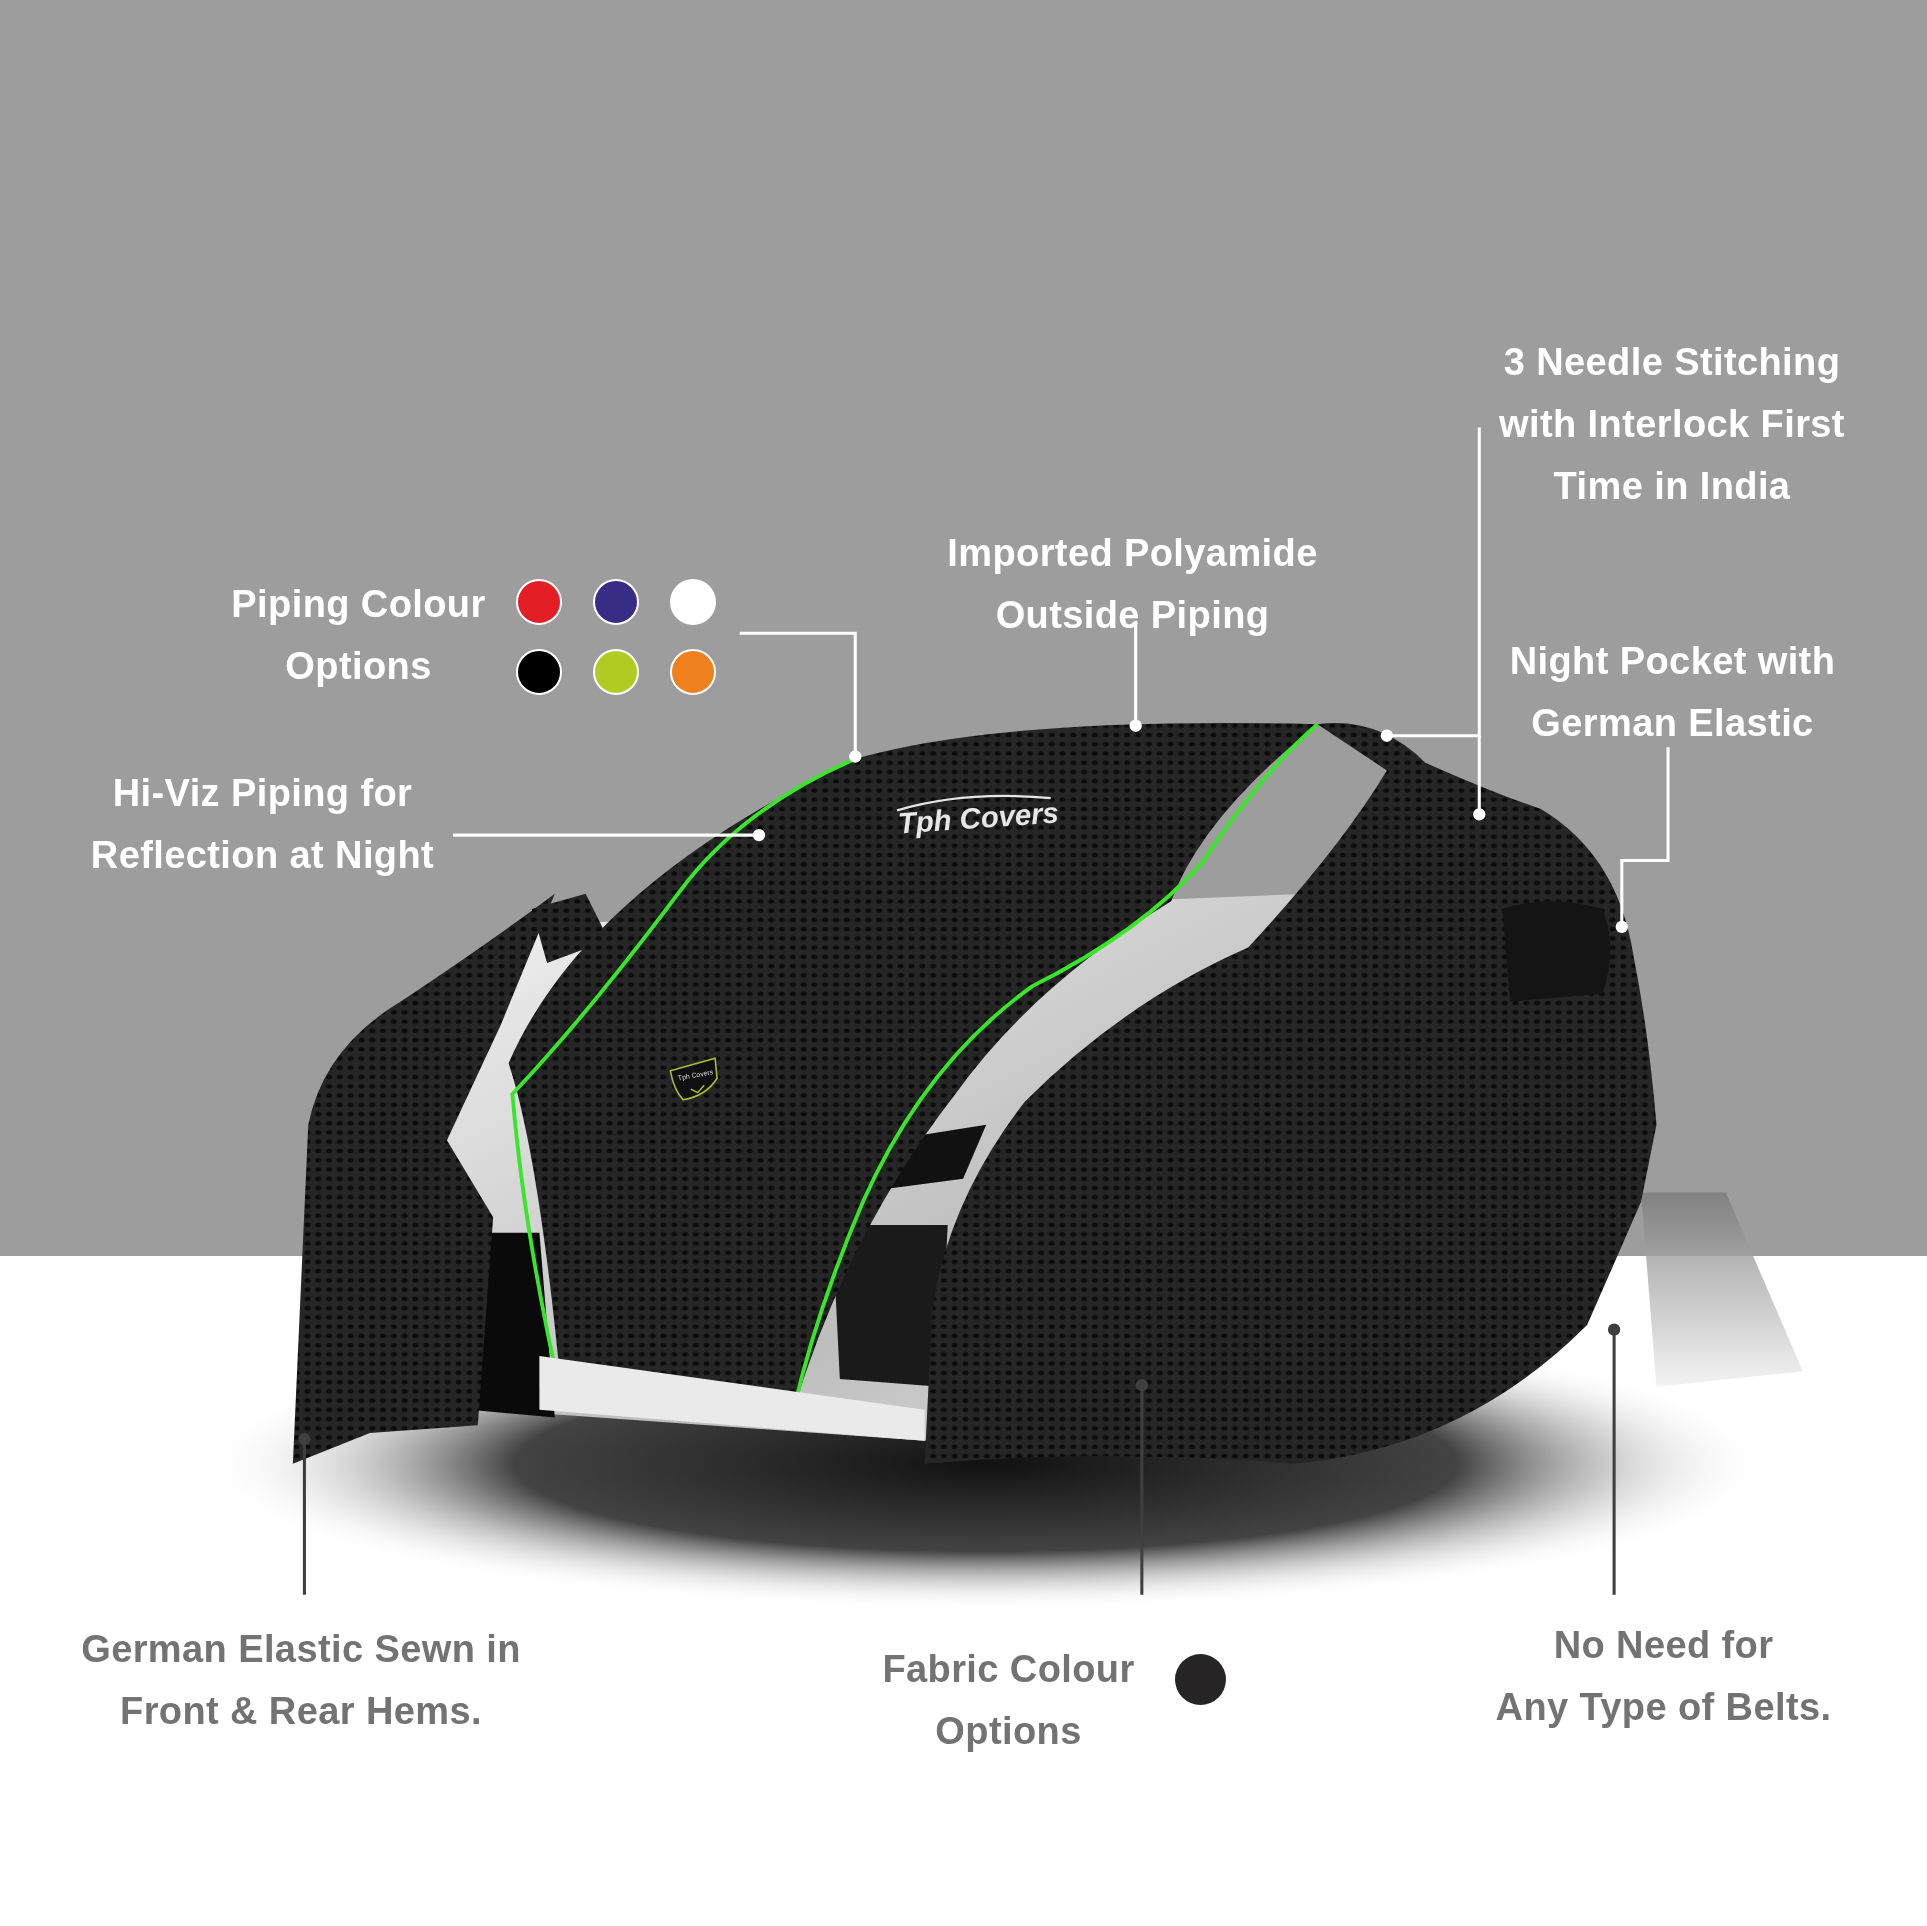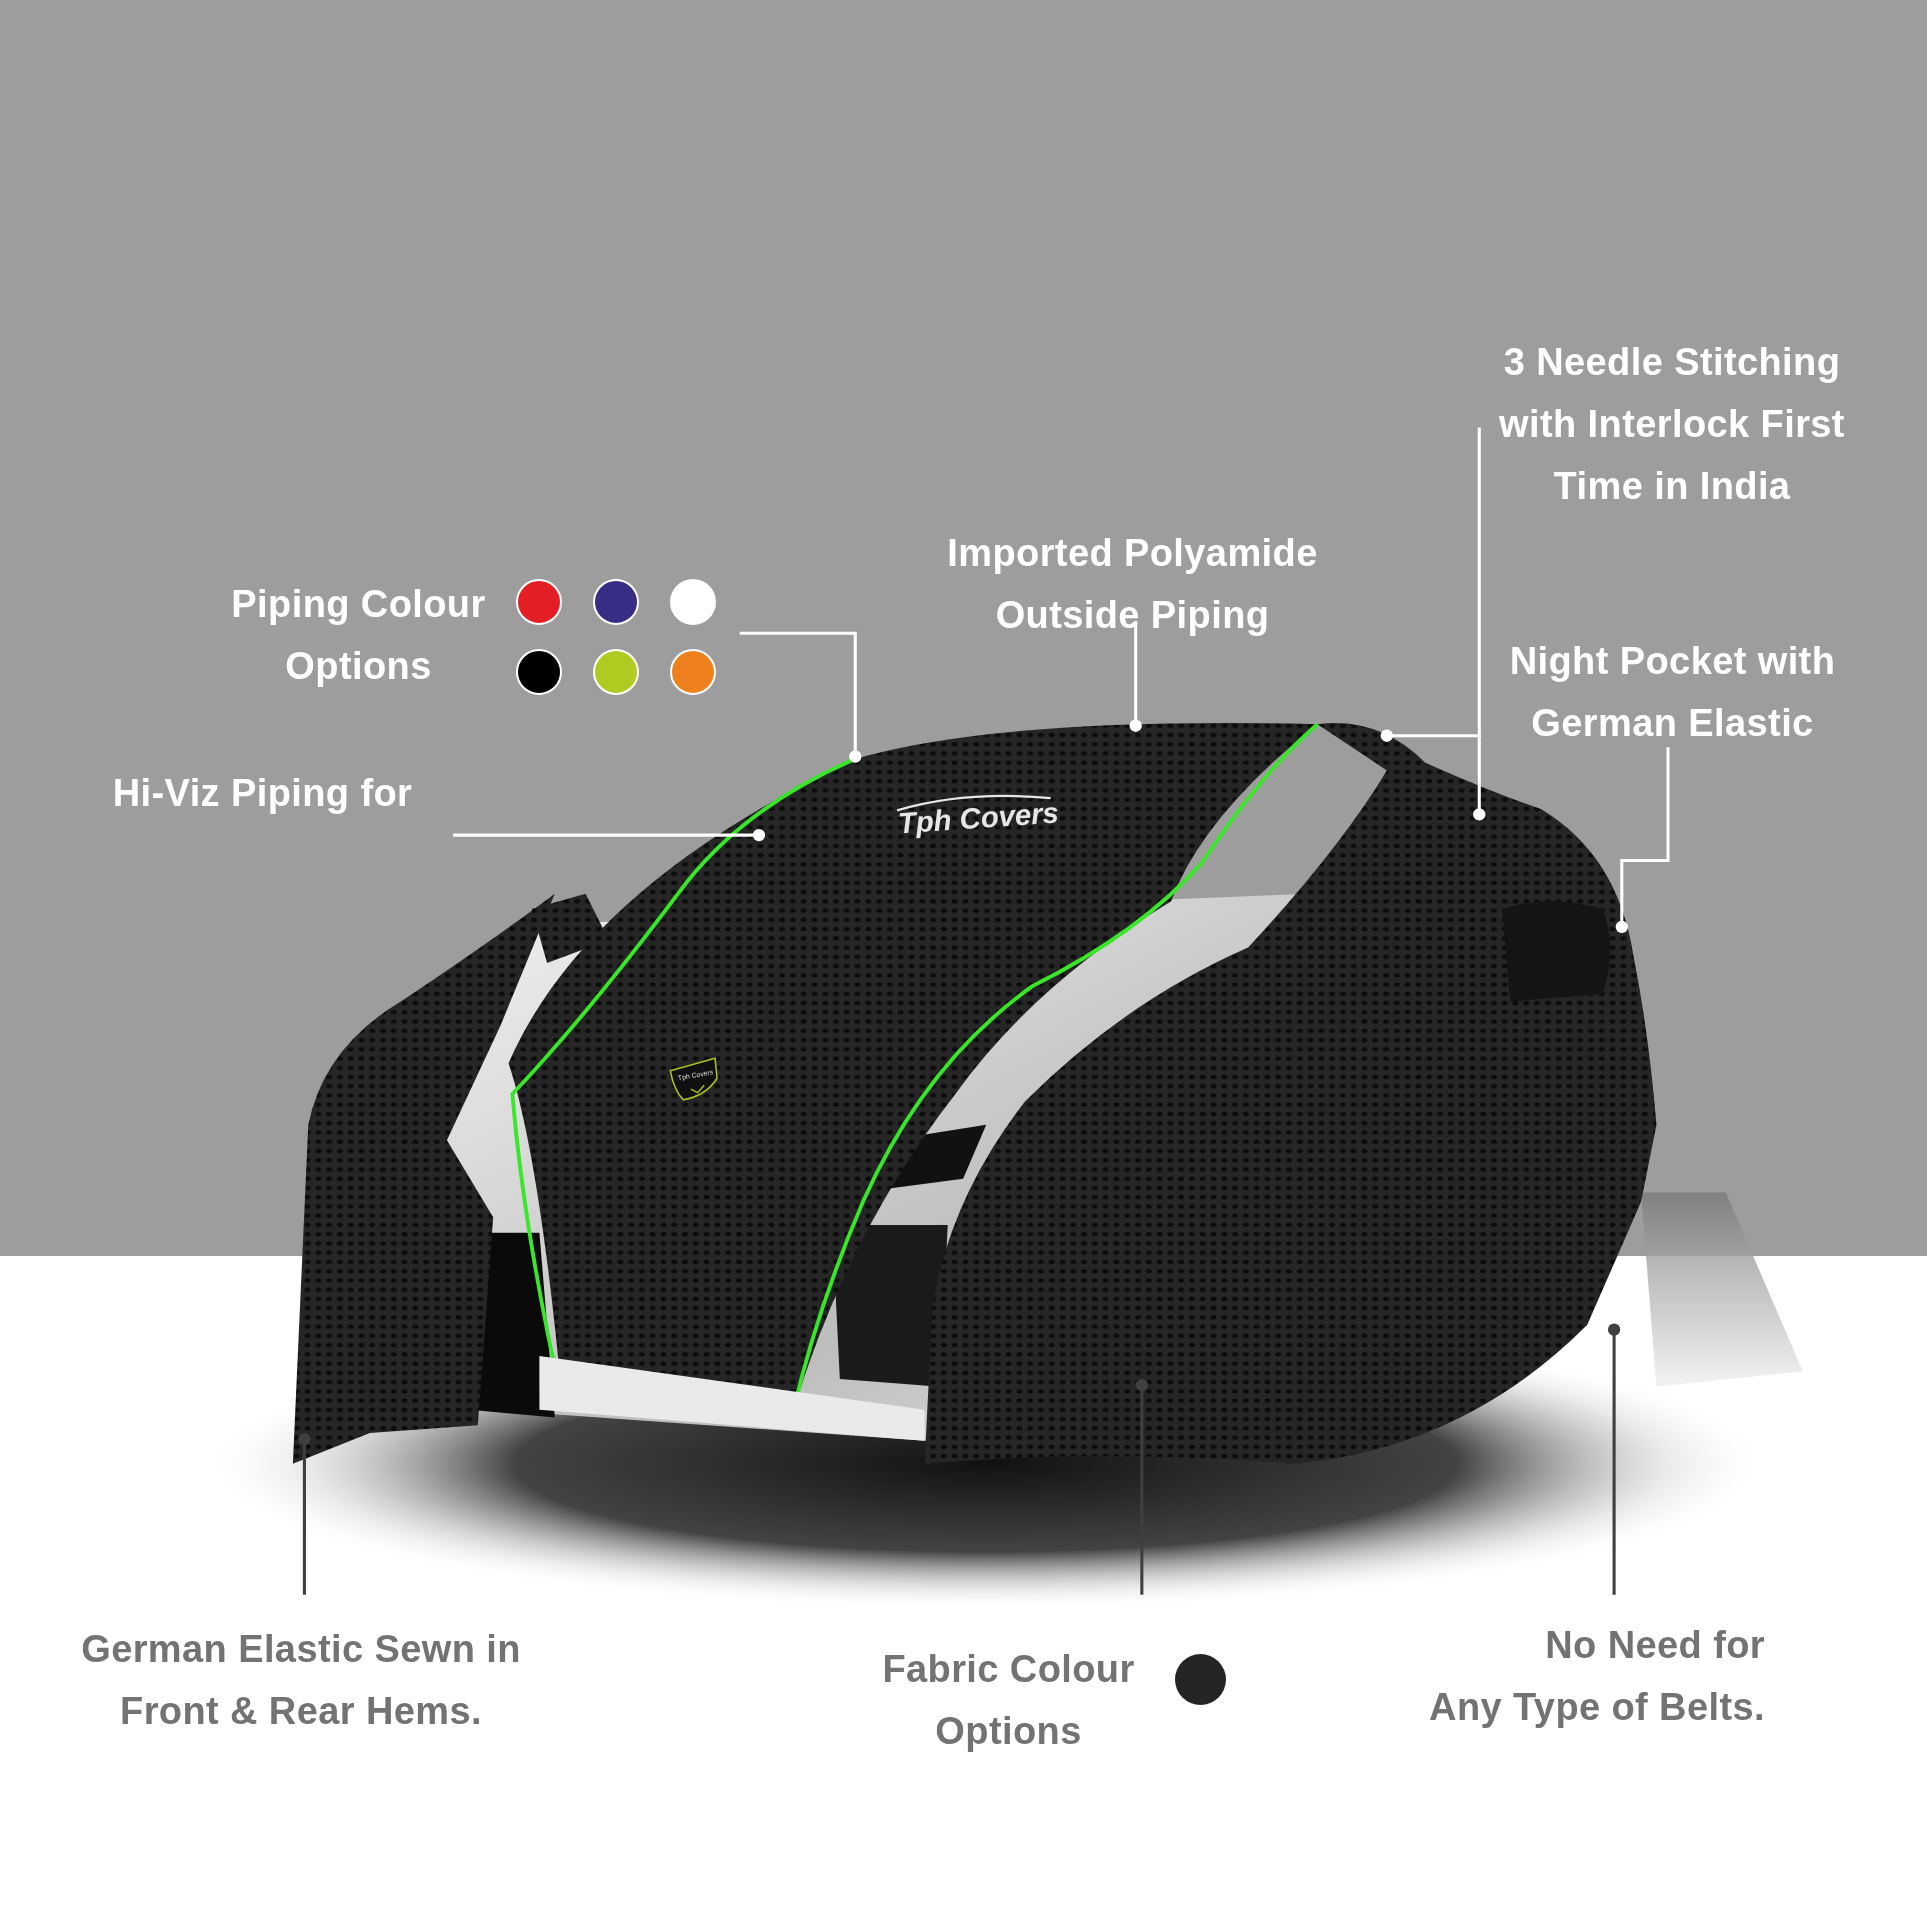--- a/index.html
+++ b/index.html
@@ -142,33 +142,34 @@
   <span>Options</span>
 </div>
 
 <div class="label light" style="left:1472px; top:630px; width:401px;">
   <span>Night Pocket with</span>
   <span>German Elastic</span>
 </div>
 
 <div class="label light" style="left:62px; top:762px; width:401px;">
   <span>Hi-Viz Piping for</span>
+  <span>Reflection at Night</span>
 </div>
 
 <div class="label dark" style="left:62px; top:1618px; width:478px;">
   <span>German Elastic Sewn in</span>
   <span>Front &amp; Rear Hems.</span>
 </div>
 
 <div class="label dark" style="left:866px; top:1614px; width:285px;margin-top:24px;">
   <span>Fabric Colour</span>
   <span>Options</span>
 </div>
 
-<div class="label dark" style="left:1380px; top:1614px; width:385px;text-align:right;">
+<div class="label dark" style="left:1471px; top:1614px; width:385px;">
   <span>No Need for</span>
   <span>Any Type of Belts.</span>
 </div>
 
 <div class="swatch" style="left: 516px; top: 579px; background: rgb(227, 30, 37);"></div>
 <div class="swatch" style="left: 593px; top: 579px; background: rgb(55, 45, 132);"></div>
 <div class="swatch" style="left: 670px; top: 579px; background: rgb(255, 255, 255);"></div>
 <div class="swatch" style="left: 516px; top: 649px; background: rgb(0, 0, 0);"></div>
 <div class="swatch" style="left: 593px; top: 649px; background: rgb(178, 203, 34);"></div>
 <div class="swatch" style="left: 670px; top: 649px; background: rgb(238, 128, 30);"></div>

